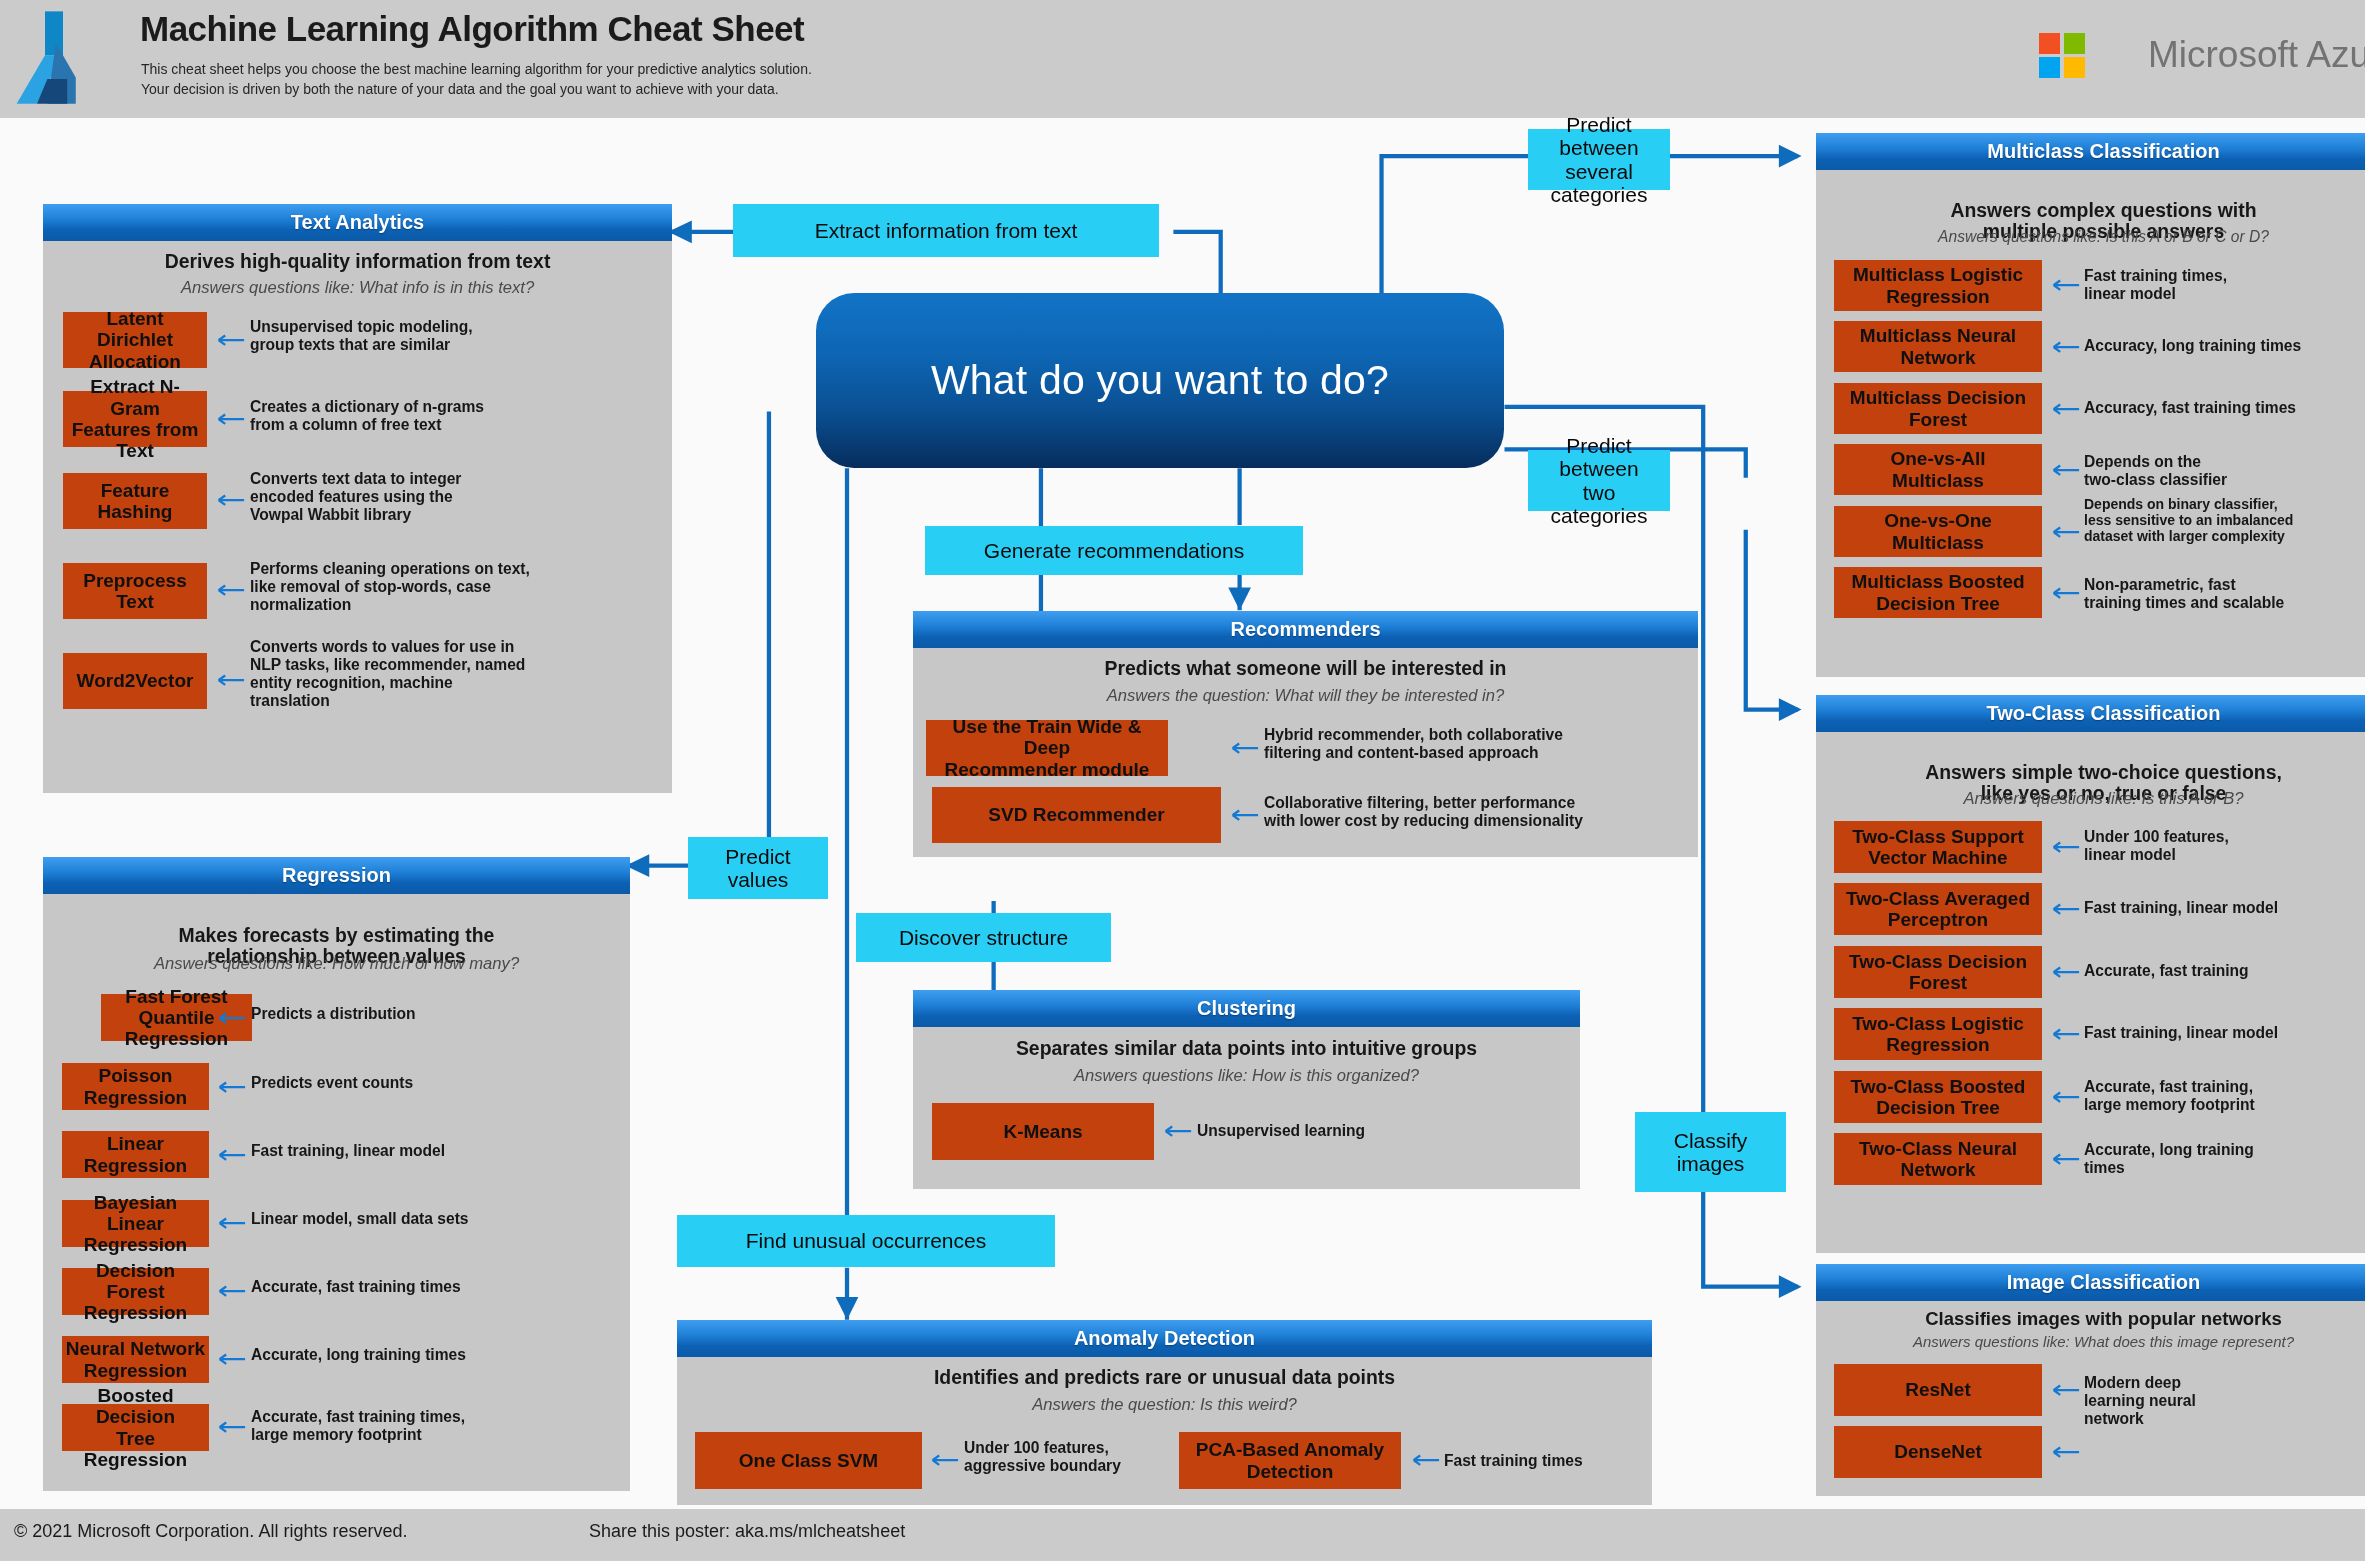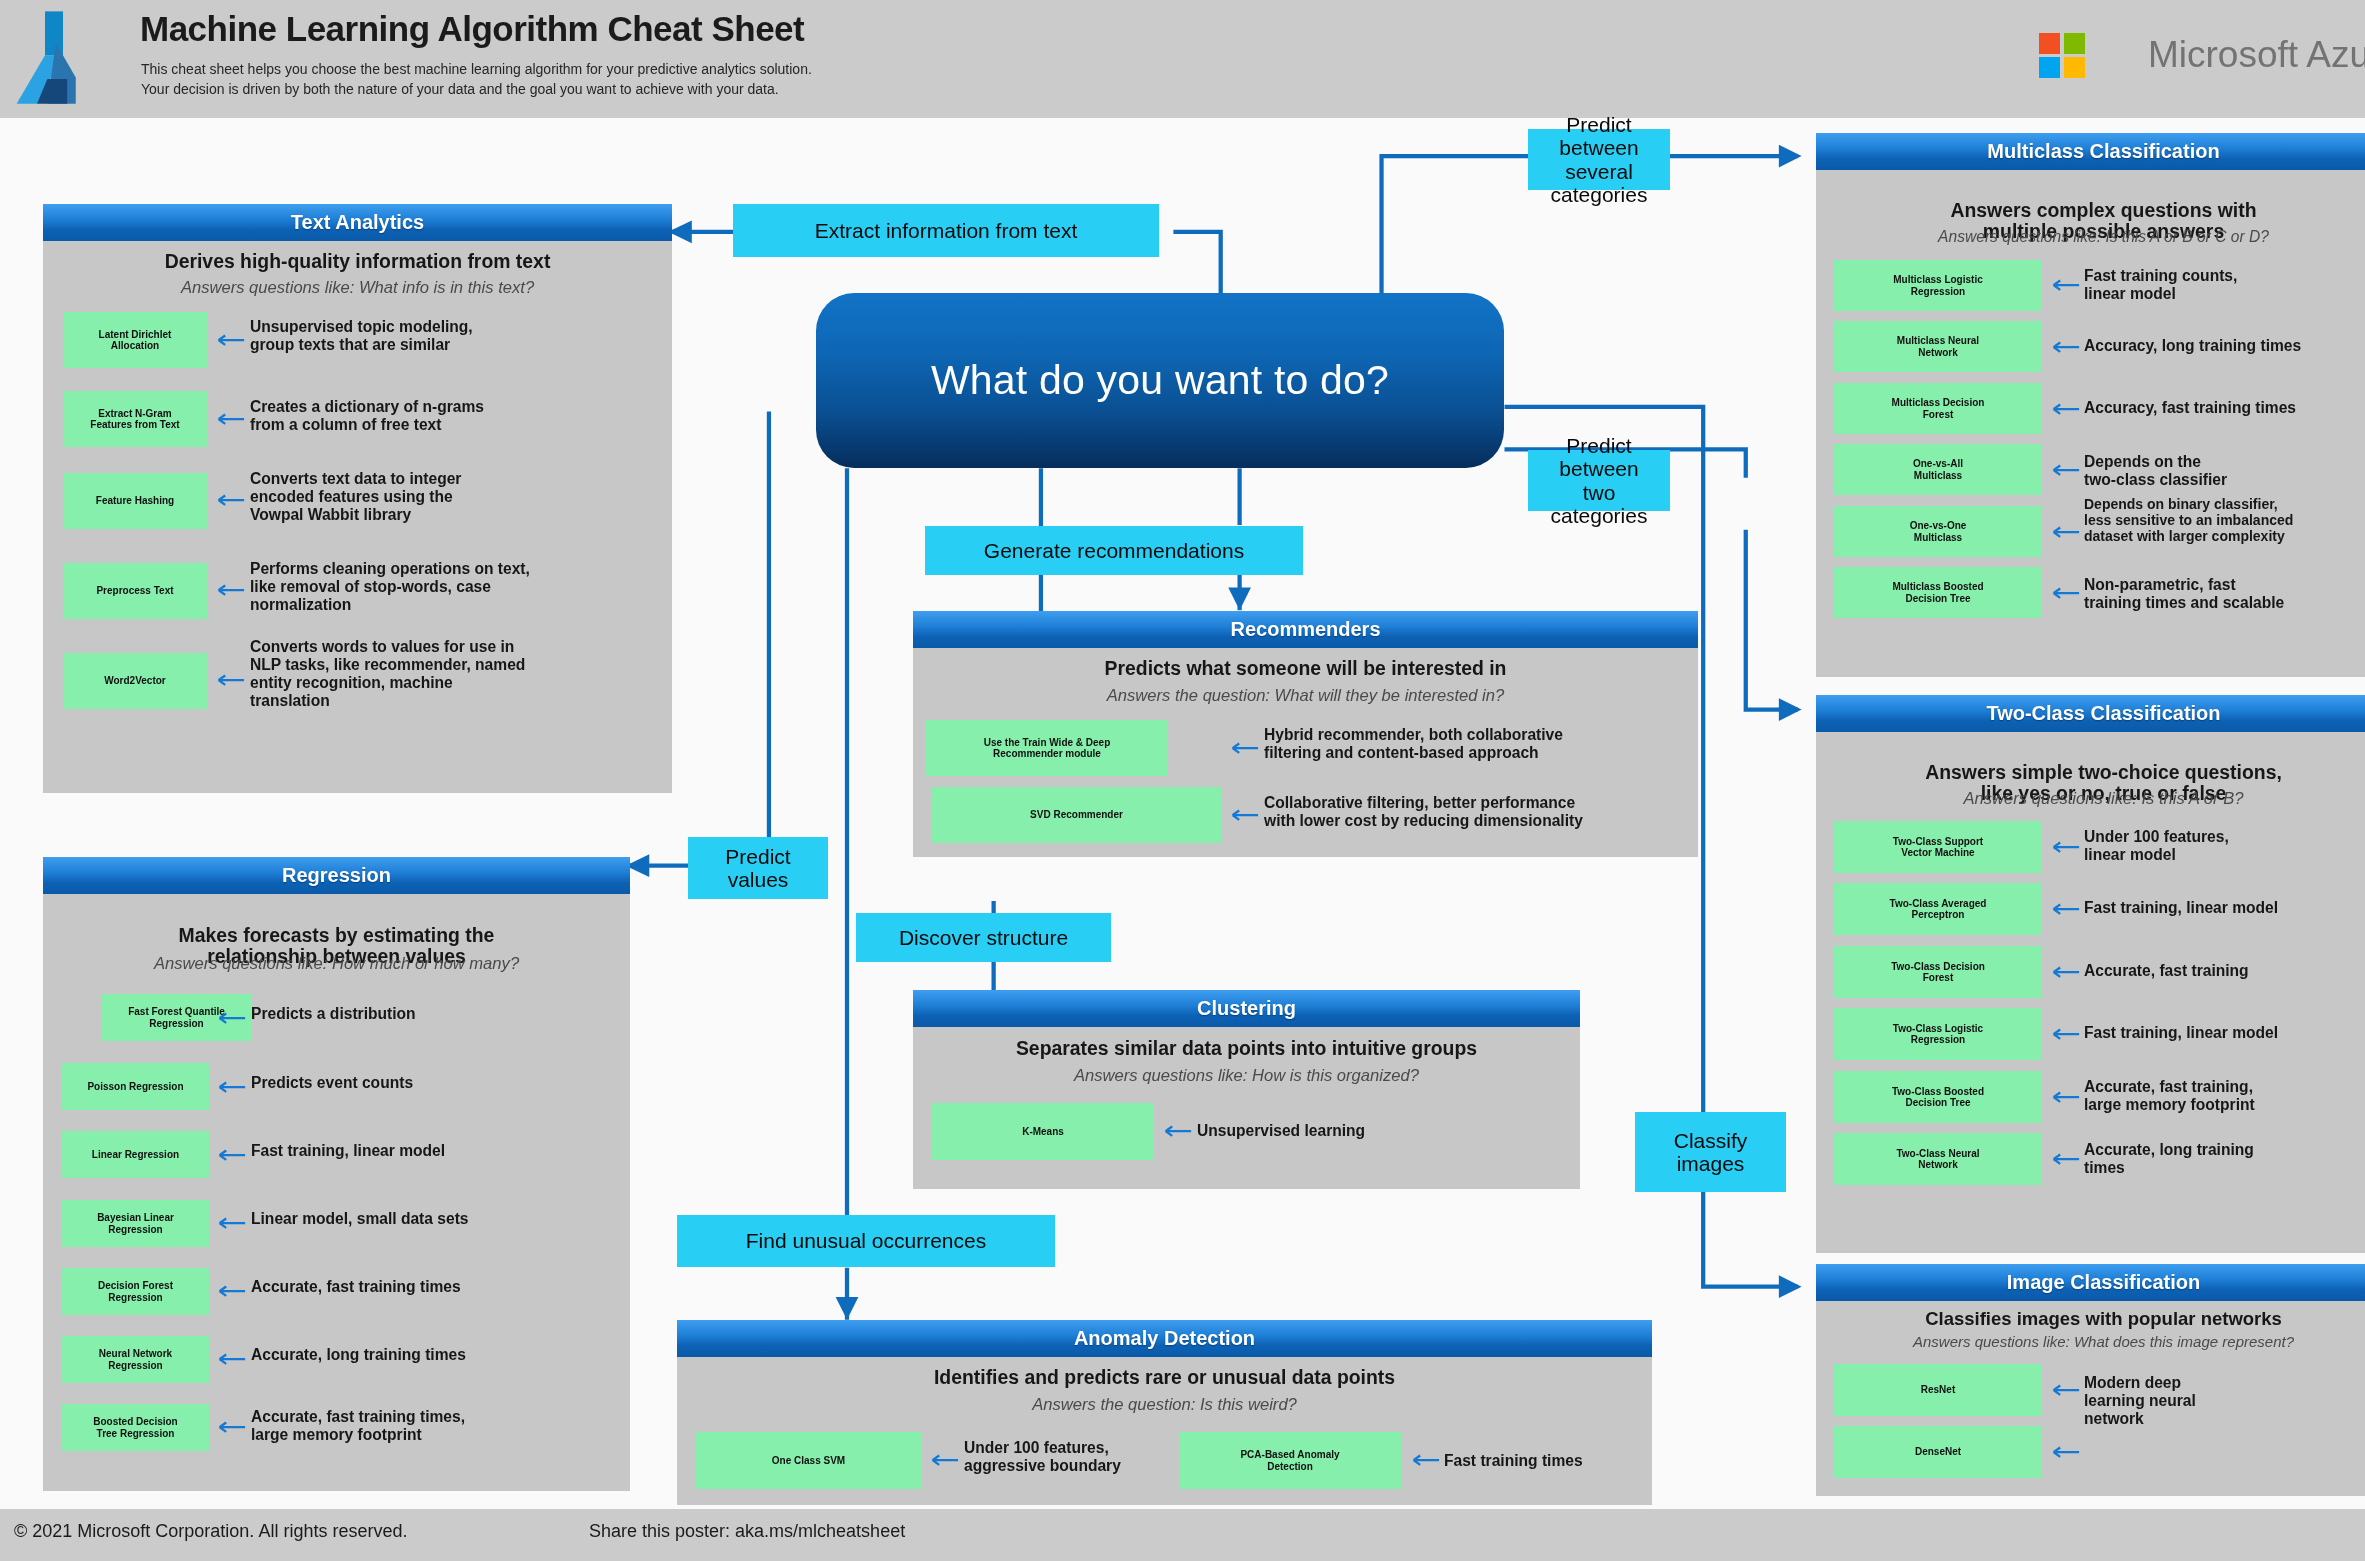--- a/index.html
+++ b/index.html
@@ -63,23 +63,23 @@
     position:absolute;left:0;width:100%;text-align:center;
     font-size:19.4px;font-weight:bold;color:#171717;line-height:1.12;
   }
   .panel-ans{
     position:absolute;left:0;width:100%;text-align:center;
     font-style:italic;font-size:16.6px;color:#4a4a4a;line-height:1.12;
   }
 
   
   .chip{
-    position:absolute;background:#86efac;
+    position:absolute;background:#c2410c;
     display:flex;align-items:center;justify-content:center;text-align:center;
-    font-size:10px;font-weight:bold;color:#101010;line-height:1.12;
+    font-size:19px;font-weight:bold;color:#101010;line-height:1.12;
     padding:0 3.8px;box-sizing:border-box;
   }
   .note{
     position:absolute;font-size:15.6px;font-weight:bold;color:#171717;line-height:1.16;
   }
 
   
   .arr-l{position:absolute;width:35px;height:12.3px;}
 
   
@@ -406,21 +406,21 @@
     </div>
     <div class="panel-ans" style="top:95px;font-size:15.6px;">
       <span>Answers questions like: Is this A or B or C or D?</span>
     </div>
 
     <div class="chip" style="left:18px;top:127px;width:208px;height:51px;white-space:pre-line;"><span>Multiclass Logistic
 Regression</span></div>
     <svg class="arr-l" style="left:230px;top:146px;" viewBox="0 0 74 26">
         <path d="M70,13 L16,13 M16,13 L30,3 M16,13 L30,23" stroke="#1379d4" stroke-width="5" fill="none"></path>
       </svg>
-    <div class="note" style="left:268px;top:134px;width:308px;white-space:pre-line;"><span>Fast training counts,
+    <div class="note" style="left:268px;top:134px;width:308px;white-space:pre-line;"><span>Fast training times,
 linear model</span></div>
 
     <div class="chip" style="left:18px;top:188px;width:208px;height:51px;white-space:pre-line;"><span>Multiclass Neural
 Network</span></div>
     <svg class="arr-l" style="left:230px;top:208px;" viewBox="0 0 74 26">
         <path d="M70,13 L16,13 M16,13 L30,3 M16,13 L30,23" stroke="#1379d4" stroke-width="5" fill="none"></path>
       </svg>
     <div class="note" style="left:268px;top:204px;width:308px;white-space:pre-line;"><span>Accuracy, long training times</span></div>
 
     <div class="chip" style="left:18px;top:250px;width:208px;height:51px;white-space:pre-line;"><span>Multiclass Decision

